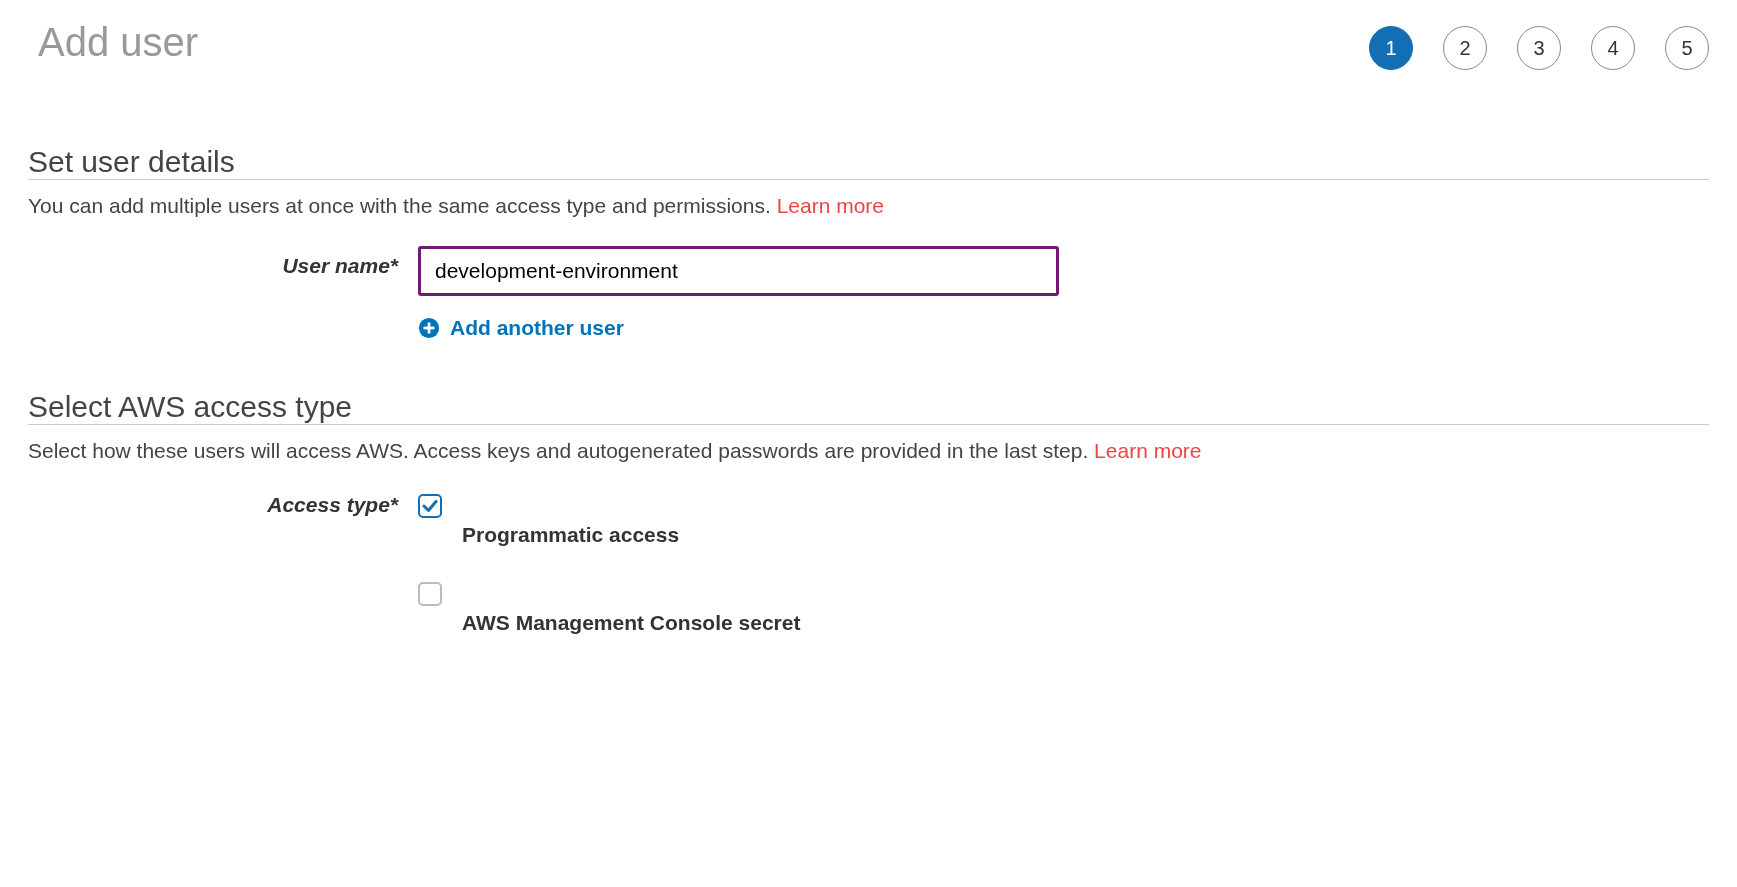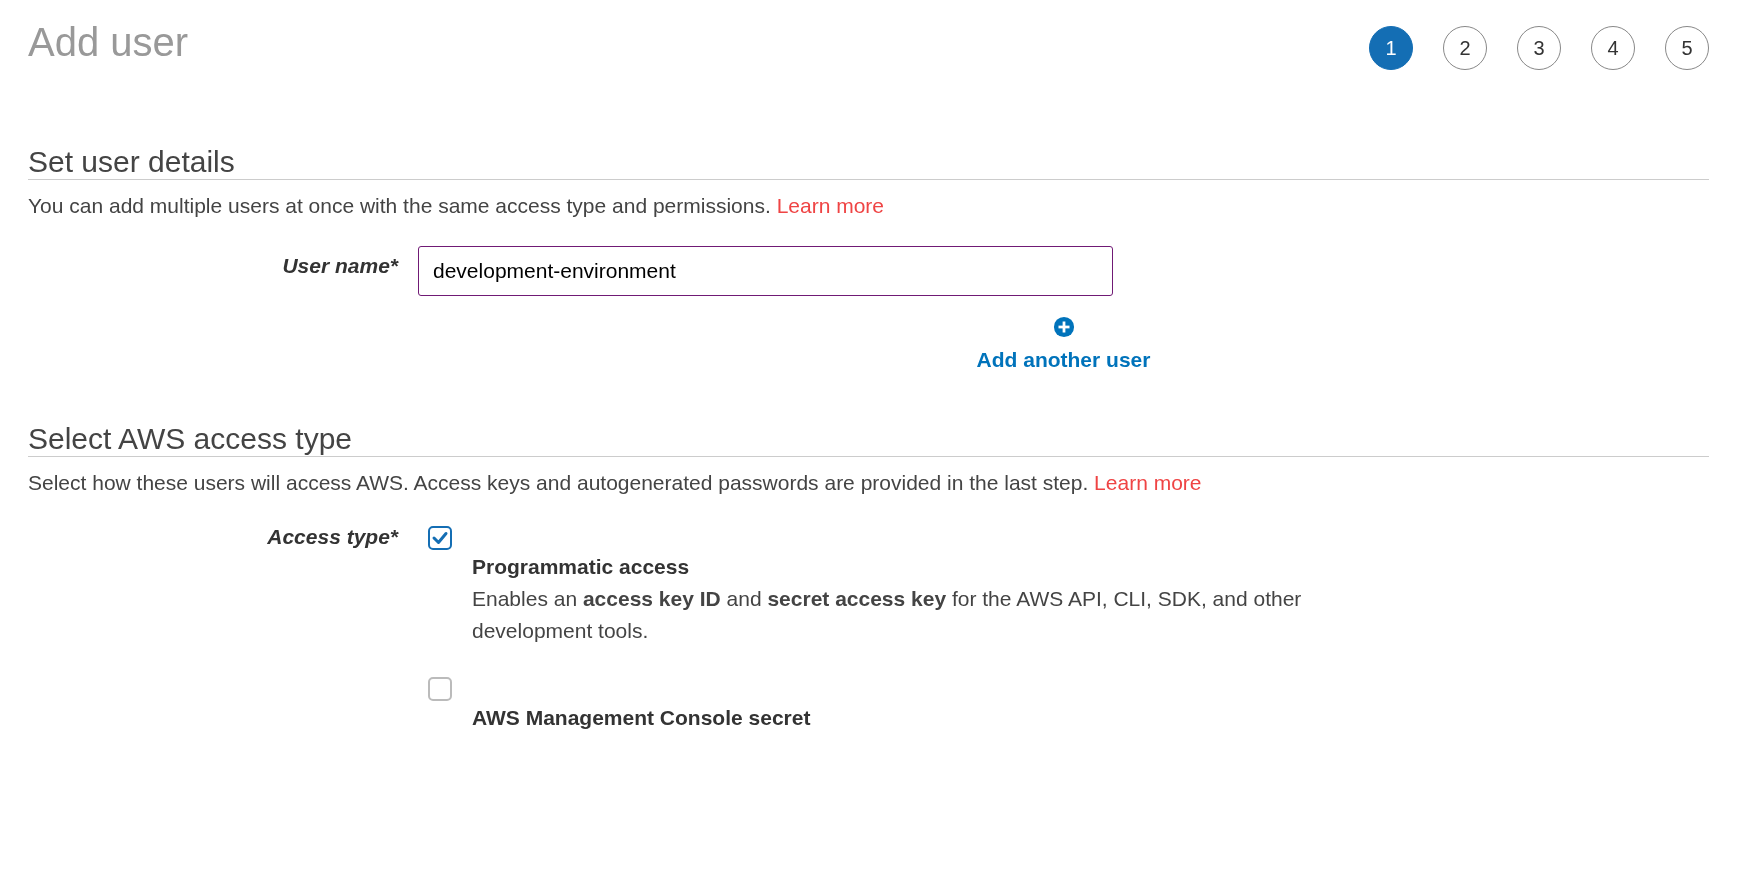--- a/index.html
+++ b/index.html
@@ -14,21 +14,21 @@
   }
   .header-row {
     display: flex;
     justify-content: space-between;
     align-items: flex-start;
   }
   h1.title {
     font-size: 40px;
     font-weight: 400;
     color: #999;
-    margin: 0 0 40px 0;
+    margin: 0 0 40px 10px;
   }
   .steps {
     display: flex;
     gap: 30px;
     margin-top: 6px;
   }
   .step {
     width: 44px;
     height: 44px;
     border-radius: 50%;
@@ -74,49 +74,47 @@
     font-weight: 700;
     color: #333;
     font-size: 21px;
     padding-top: 8px;
     font-style: italic;
   }
   .form-control-col {
     flex: 1;
   }
   input[type="text"].text-input {
-    width: 695px;
+    width: 641px;
     height: 50px;
     font-size: 21px;
     padding: 6px 14px;
-    border: 1px solid #701a75;
+    border: 3px solid #701a75;
     border-radius: 3px;
   }
   .add-another {
     margin-top: 20px;
     display: flex;
     align-items: center;
     gap: 10px;
     color: #0073bb;
     font-weight: 700;
     font-size: 21px;
     cursor: pointer;
-    flex-direction: column;
   }
   .plus-circle {
     width: 22px;
     height: 22px;
     display: inline-flex;
   }
   .plus-circle svg { width: 22px; height: 22px; }
 
   .access-row {
     display: flex;
     align-items: flex-start;
-    gap: 10px;
   }
   .access-options {
     flex: 1;
   }
   .access-option {
     display: flex;
     align-items: flex-start;
     gap: 20px;
     margin-bottom: 28px;
     max-width: 920px;
@@ -199,23 +197,20 @@
   <div class="access-options">
 
     <div class="access-option">
       <div class="checkbox checked">
         <svg viewBox="0 0 24 24">
             <path d="M4 12 L10 18 L20 6" stroke="#146eb4" stroke-width="4" fill="none" stroke-linecap="round" stroke-linejoin="round"></path>
           </svg>
       </div>
       <div class="option-text">
         <div class="option-title">Programmatic access</div>
-        <div class="option-desc">
-          <span>Enables an </span><b>access key ID</b><span> and </span><b>secret access key</b><span> for the AWS API, CLI, SDK, and other development tools.</span>
-        </div>
       </div>
     </div>
 
     <div class="access-option">
       <div class="checkbox">
         
       </div>
       <div class="option-text">
         <div class="option-title">AWS Management Console secret</div>
       </div>

